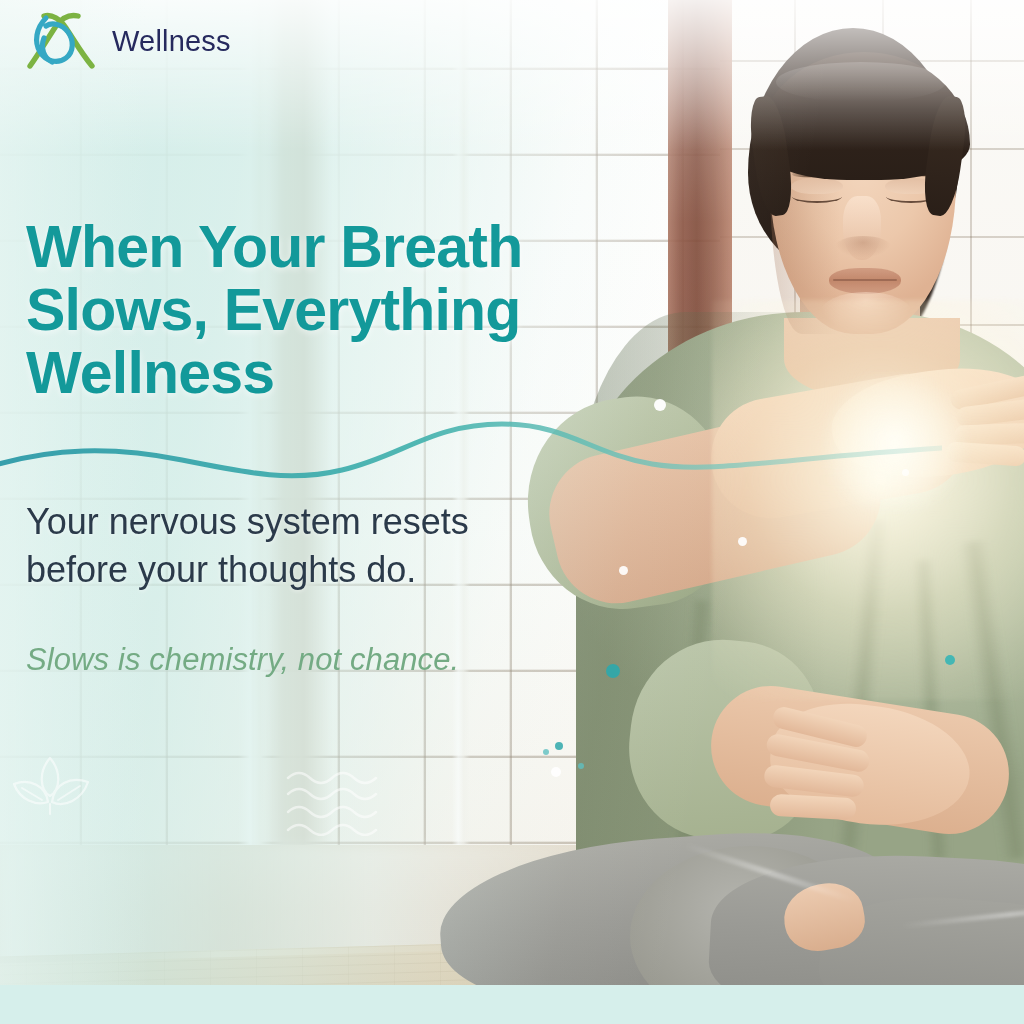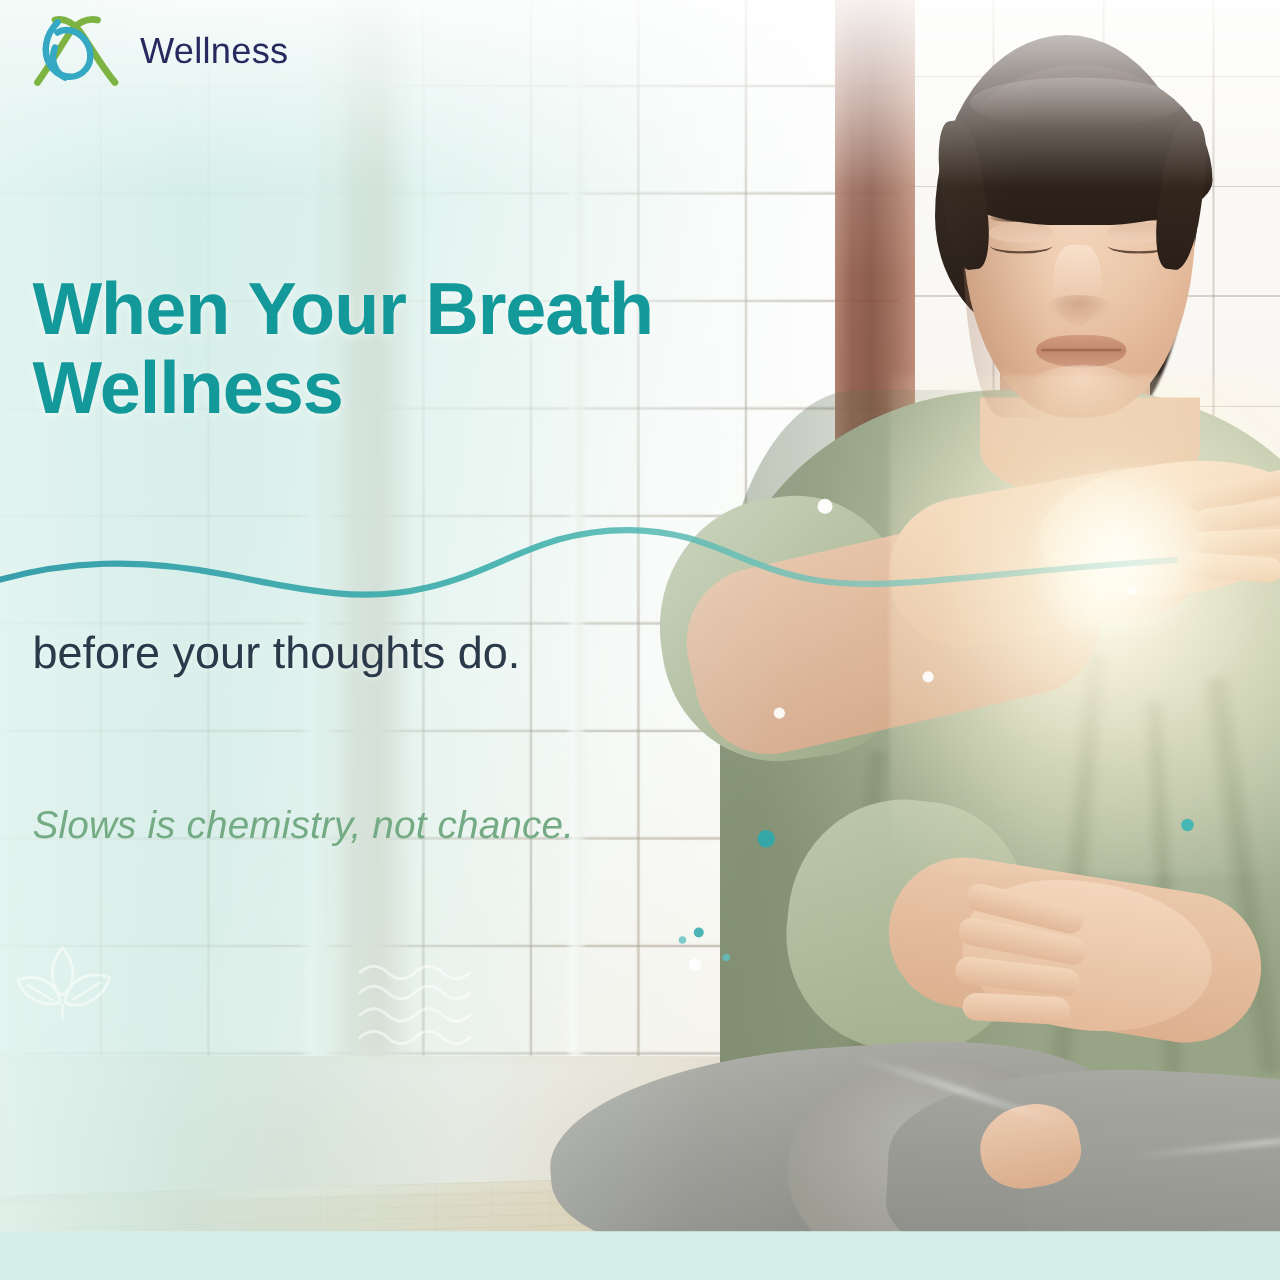--- a/index.html
+++ b/index.html
@@ -588,36 +588,38 @@
     </svg>
     <div class="logo-text">
       <span class="logo-wellness">Wellness</span>
     </div>
   </div>
 
   <div class="content">
 
     <div class="headline" style="color: rgb(19, 153, 154);">
       <span class="hl-line">When Your Breath</span>
+      <span class="hl-line">Slows, Everything</span>
       <span class="hl-line">Wellness</span>
     </div>
 
     <svg class="wave-divider" viewBox="0 0 950 96" preserveAspectRatio="none">
       <defs>
         <linearGradient id="wgrad" x1="0" y1="0" x2="1" y2="0">
           <stop offset="0%" stop-color="#2d9aa8" stop-opacity="0.95"></stop>
           <stop offset="45%" stop-color="#3fb0ac" stop-opacity="0.9"></stop>
           <stop offset="78%" stop-color="#7ec8bd" stop-opacity="0.75"></stop>
           <stop offset="100%" stop-color="#a9d9cf" stop-opacity="0.25"></stop>
         </linearGradient>
       </defs>
       <path d="M0 58 C60 40 120 38 190 52 C260 66 300 74 350 62 C410 48 440 16 510 16 C575 16 600 46 660 56 C720 66 790 50 950 40" fill="none" stroke="url(#wgrad)" stroke-width="5" stroke-linecap="round"></path>
     </svg>
 
     <div class="subhead" style="color: rgb(43, 58, 74);">
+      <span class="sh-line">Your nervous system resets</span>
       <span class="sh-line">before your thoughts do.</span>
     </div>
 
     <div class="tagline" style="color: rgb(116, 171, 132);">Slows is chemistry, not chance.</div>
 
     <svg class="leaf-icon" viewBox="0 0 84 76">
       <path d="M42 48 C32 42 30 24 42 10 C54 24 52 42 42 48 Z" fill="none" stroke="#ffffff" stroke-width="2.2" stroke-linejoin="round"></path>
       <path d="M40 54 C28 58 12 52 6 36 C22 30 38 38 40 54 Z" fill="none" stroke="#ffffff" stroke-width="2.2" stroke-linejoin="round"></path>
       <path d="M44 54 C56 60 74 52 80 34 C62 28 46 36 44 54 Z" fill="none" stroke="#ffffff" stroke-width="2.2" stroke-linejoin="round"></path>
       <path d="M14 40 L34 52" fill="none" stroke="#ffffff" stroke-width="1.8" stroke-linecap="round"></path>

